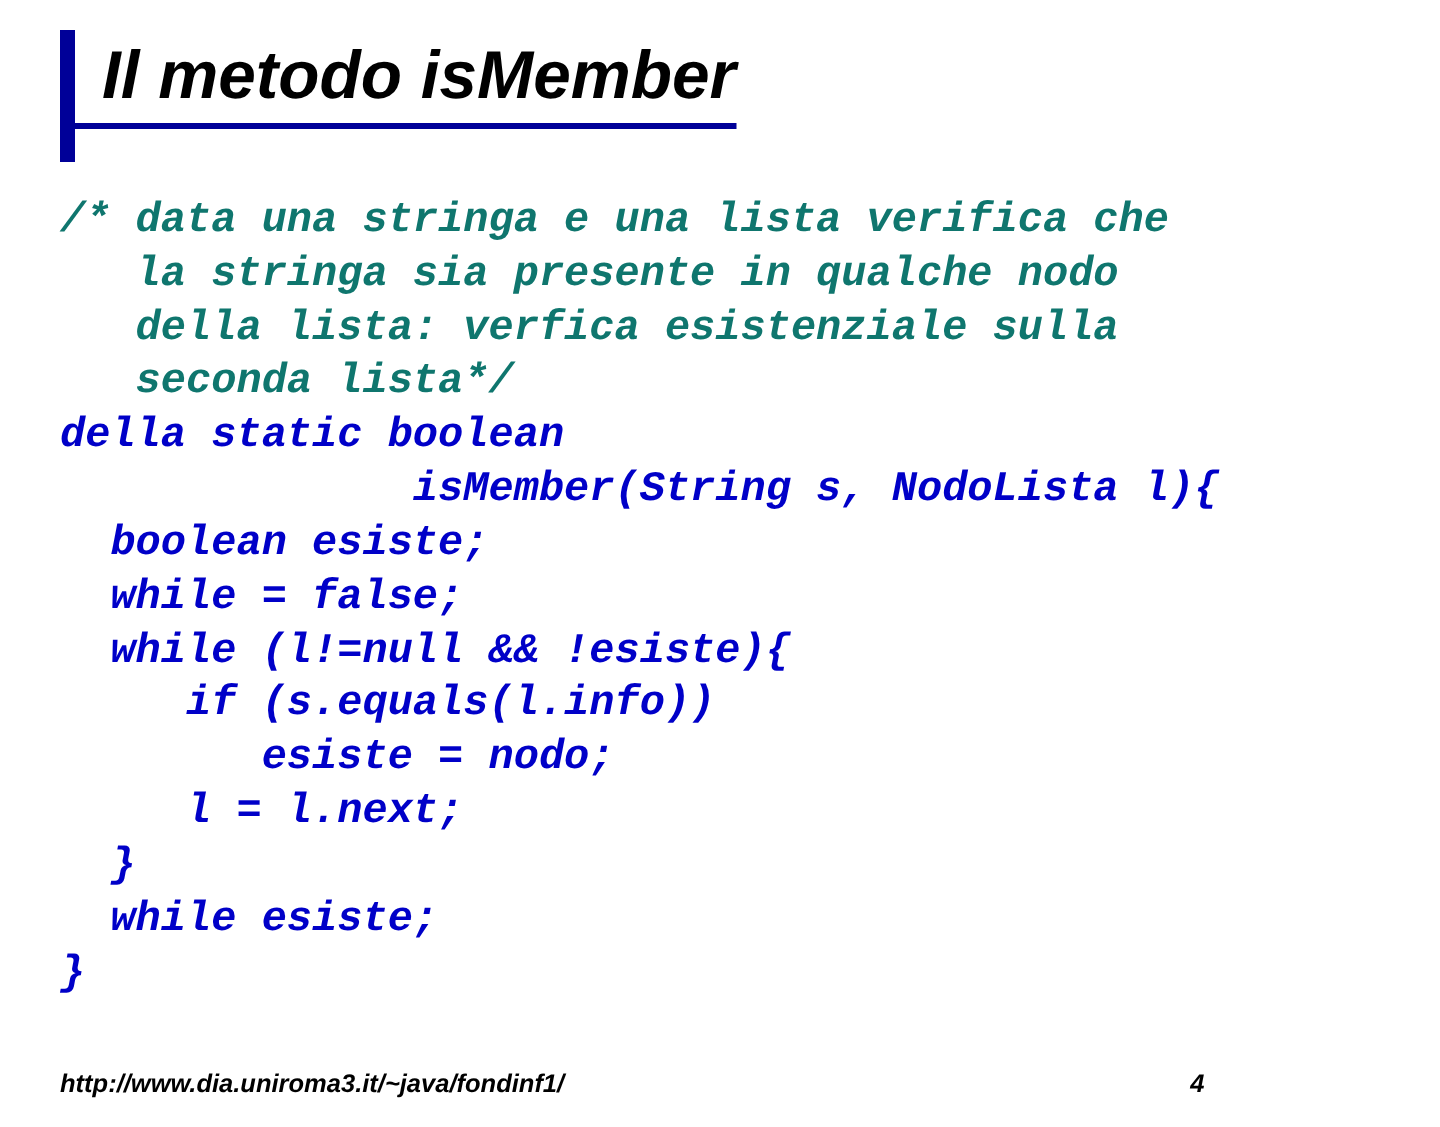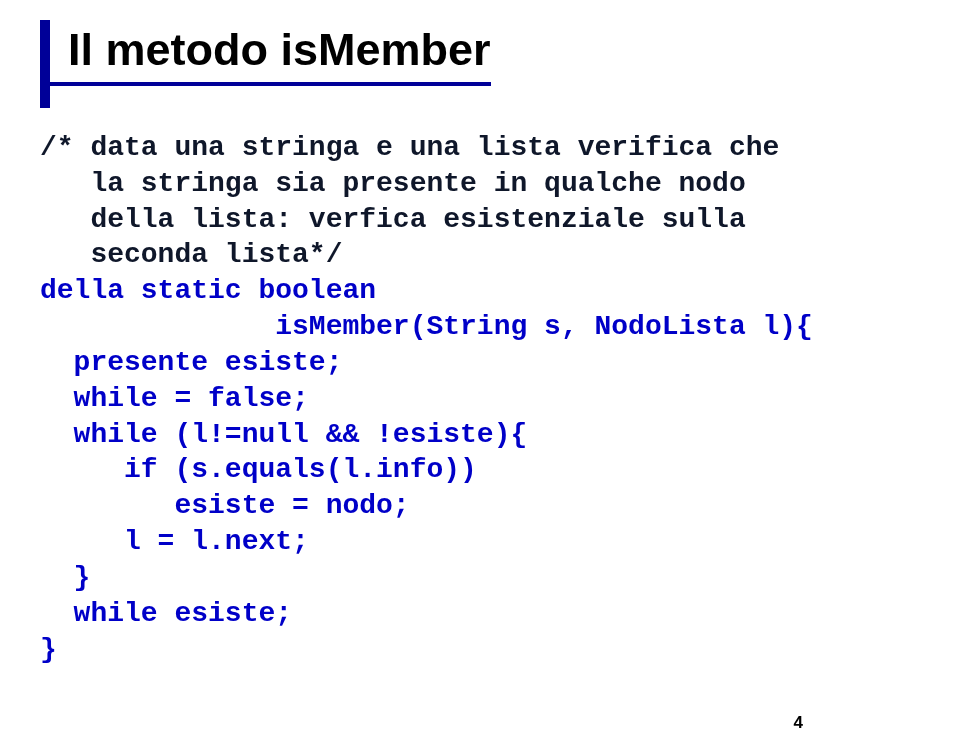--- a/index.html
+++ b/index.html
@@ -3,20 +3,21 @@
 <meta charset="utf-8">
 <style>
   * { margin: 0; padding: 0; box-sizing: border-box; }
   html, body { width: 960px; height: 751px; background: #ffffff; font-family: Arial, Helvetica, sans-serif; }
   .page {
     position: relative;
     width: 843px;
     height: 751px;
     background: #ffffff;
     overflow: hidden;
+    font-style: italic;
   }
   .title-wrap {
     position: absolute;
     left: 40px;
     top: 20px;
     border-left: 10px solid #000098;
     height: 88px;
   }
   .title-inner {
     border-bottom: 4px solid #000098;
@@ -34,21 +35,21 @@
     left: 40px;
     top: 130px;
     width: 880px;
     font-family: "Courier New", Courier, monospace;
     font-weight: bold;
     font-size: 28px;
     line-height: 1.28;
     color: #0000c8;
     white-space: pre;
   }
-  .comment { color: #0f172a; text-align: right; }
+  .comment { color: #0f766e; text-align: right; }
   .footer {
     position: absolute;
     left: 40px;
     right: 40px;
     bottom: 18px;
     display: flex;
     justify-content: space-between;
     align-items: baseline;
     font-family: Arial, Helvetica, sans-serif;
     font-weight: bold;
@@ -74,27 +75,28 @@
       <div class="title-text">Il metodo isMember</div>
     </div>
   </div>
 
   <div class="code-block"><span class="comment">/* data una stringa e una lista verifica che
    la stringa sia presente in qualche nodo
    della lista: verfica esistenziale sulla
    seconda lista*/</span>
 <span>della static boolean</span>
 <span>              isMember(String s, NodoLista l){</span>
-<span>  presente esiste;</span>
+<span>  boolean esiste;</span>
 <span>  while = false;</span>
 <span>  while (l!=null &amp;&amp; !esiste){</span>
 <span>     if (s.equals(l.info))</span>
 <span>        esiste = nodo;</span>
 <span>     l = l.next;</span>
 <span>  }</span>
 <span>  while esiste;</span>
 <span>}</span></div>
 
   <div class="footer">
+    <span>http://www.dia.uniroma3.it/~java/fondinf1/</span>
     <span class="right">4</span>
   </div>
 
 </div>
 
 </body></html>

